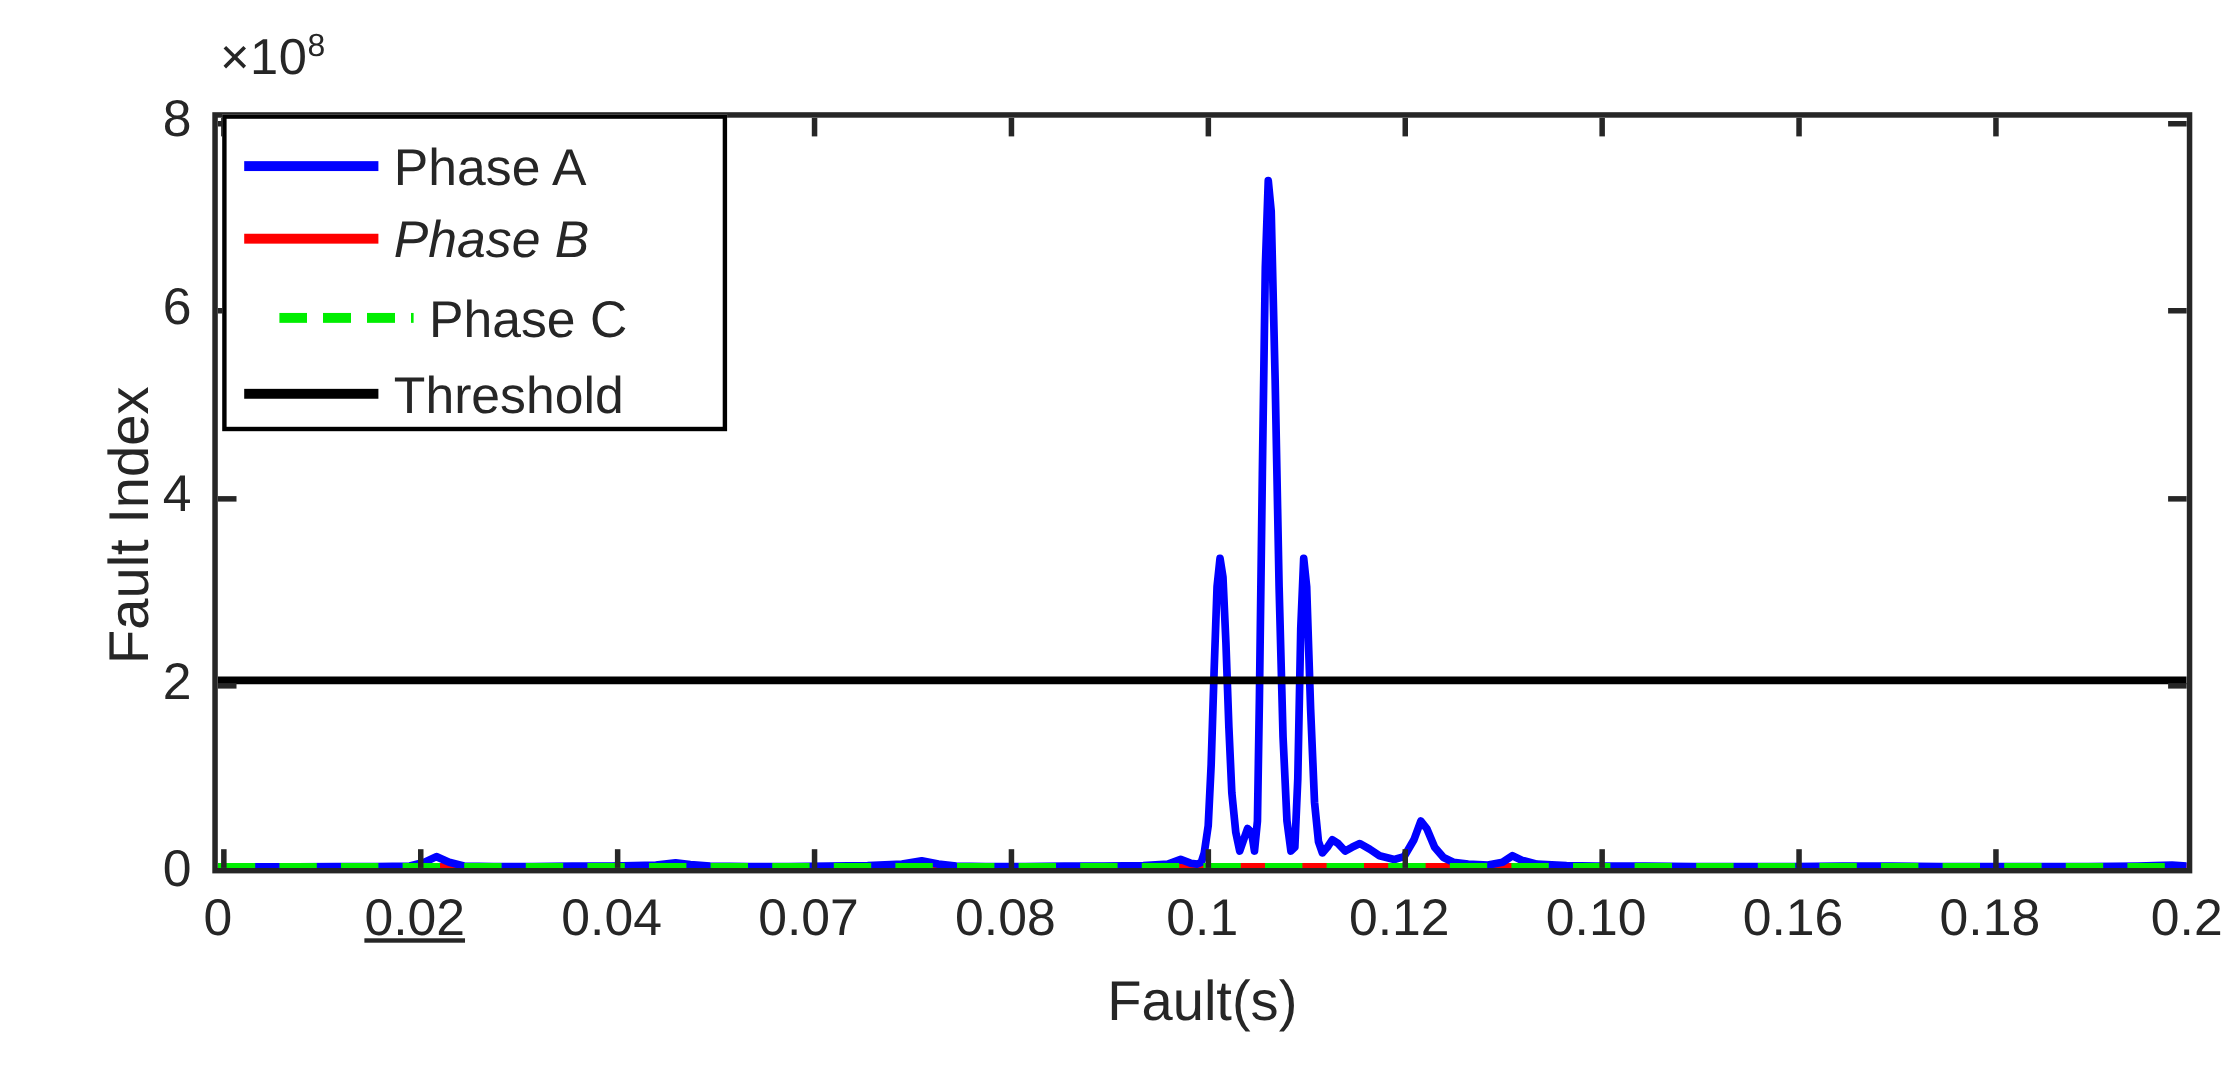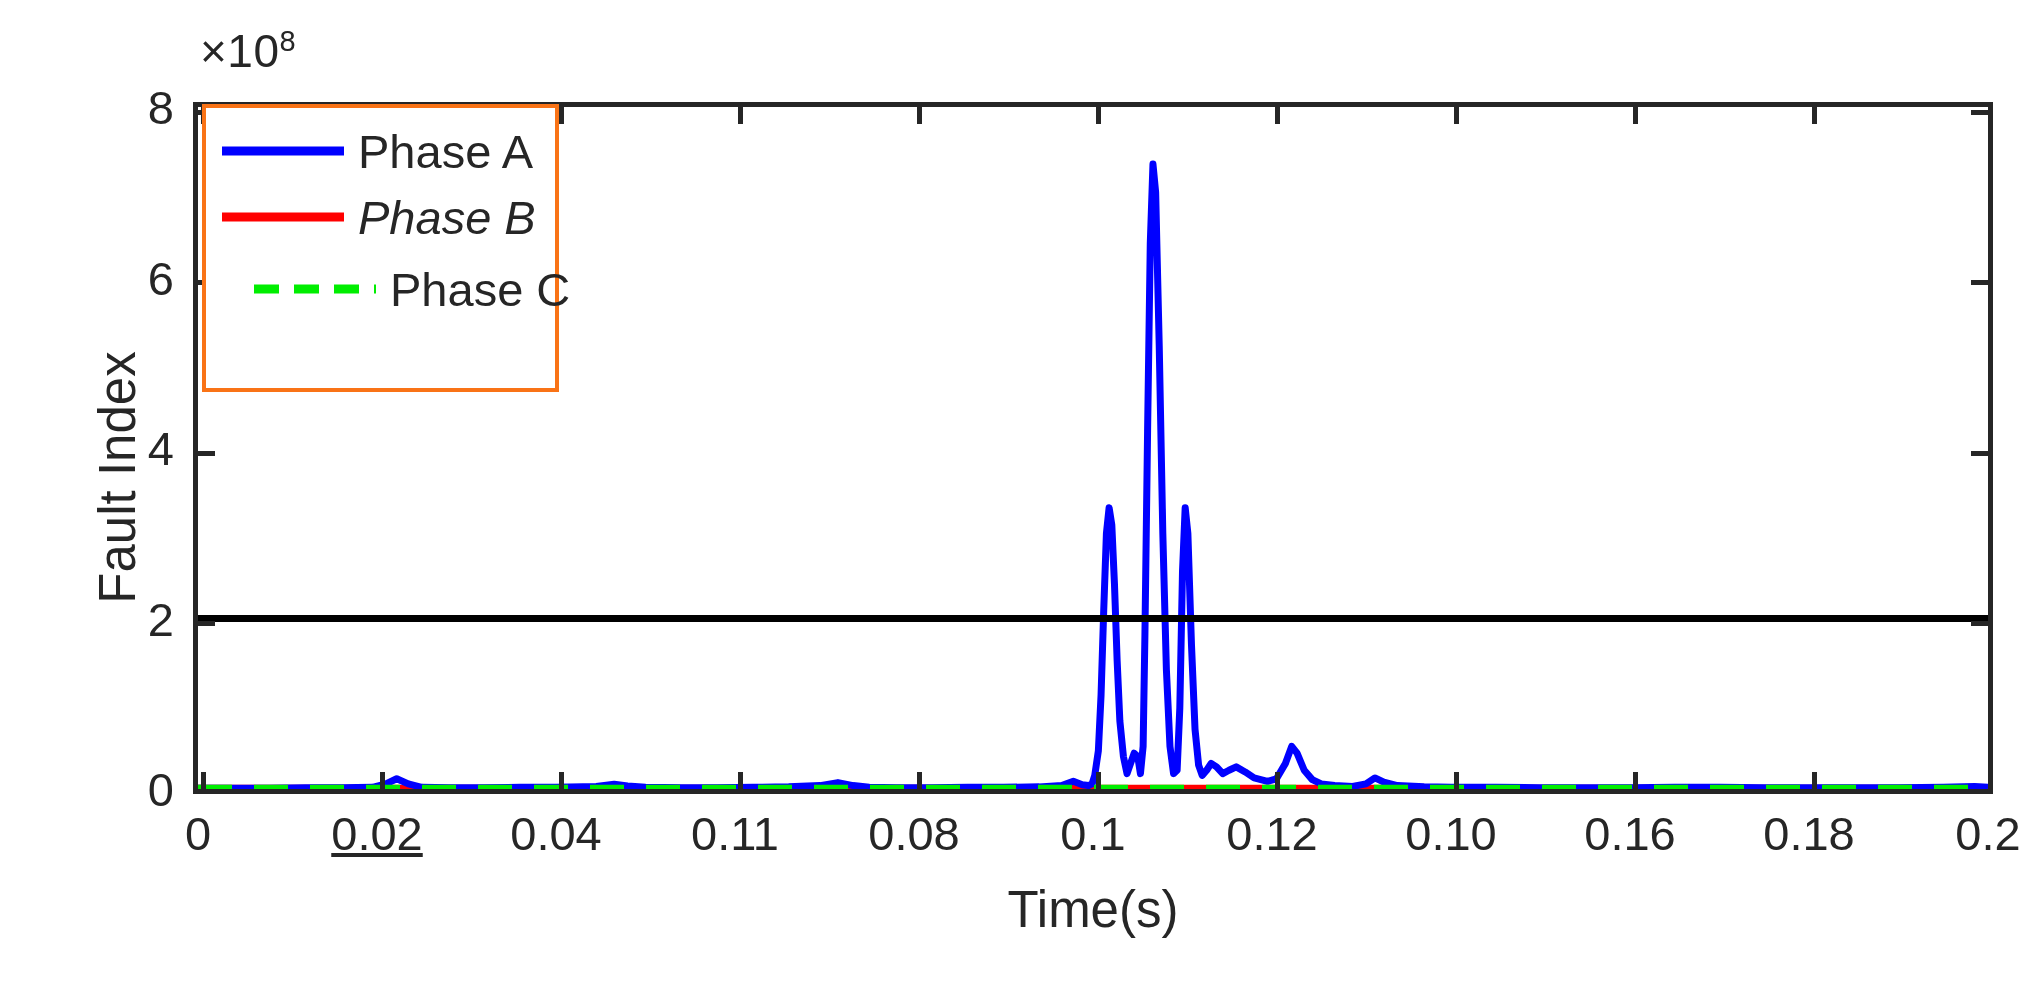--- a/index.html
+++ b/index.html
@@ -124,24 +124,24 @@
     color: #262626;
     transform: rotate(-90deg);
     transform-origin: 50% 50%;
   }
 
   
   #legend {
     position: absolute;
     left: 180px;
     top: 104px;
-    width: 357px;
+    width: 459px;
     height: 288px;
     background: #ffffff;
-    border: 4px solid #f97316;
+    border: 4px solid #000000;
     box-sizing: border-box;
     padding: 0;
   }
   .legend-entry {
     position: absolute;
     left: 0;
     width: 100%;
     height: 70px;
     display: flex;
     align-items: center;
@@ -173,28 +173,28 @@
     line-height: 1;
   }
 </style>
 </head>
 <body>
 
 <div id="figure">
 
   <div id="exponent-label"><span>×10</span><span class="sup">8</span></div>
 
-  <div id="xlabel">Time(s)</div>
+  <div id="xlabel">Fault(s)</div>
   <div id="ylabel">Fault Index</div>
 
   <div id="xticklabels-layer">
       <div class="xticklabel" style="left: 176px;">0</div>
       <div class="xticklabel" style="left: 355px; text-decoration: underline;">0.02</div>
       <div class="xticklabel" style="left: 534px;">0.04</div>
-      <div class="xticklabel" style="left: 713px;">0.11</div>
+      <div class="xticklabel" style="left: 713px;">0.07</div>
       <div class="xticklabel" style="left: 892px;">0.08</div>
       <div class="xticklabel" style="left: 1071px;">0.1</div>
       <div class="xticklabel" style="left: 1250px;">0.12</div>
       <div class="xticklabel" style="left: 1429px;">0.10</div>
       <div class="xticklabel" style="left: 1608px;">0.16</div>
       <div class="xticklabel" style="left: 1787px;">0.18</div>
       <div class="xticklabel" style="left: 1966px;">0.2</div>
     </div>
   <div id="yticklabels-layer">
       <div class="yticklabel" style="top: 789px;">0</div>
@@ -261,15 +261,21 @@
           <div class="bar" style="background: rgb(255, 0, 0);"></div>
         </div>
         <span class="legend-label">Phase B</span>
       </div>
       <div class="legend-entry" style="top: 146px; padding-left: 32px;">
         <div class="legend-sample">
           <div class="bar dashed" style="background-image: repeating-linear-gradient(to right, rgb(0, 238, 0) 0px, rgb(0, 238, 0) 25px, transparent 25px, transparent 40px);"></div>
         </div>
         <span class="legend-label">Phase C</span>
       </div>
+      <div class="legend-entry" style="top: 215px;">
+        <div class="legend-sample">
+          <div class="bar" style="background: rgb(0, 0, 0);"></div>
+        </div>
+        <span class="legend-label">Threshold</span>
+      </div>
     </div>
 
 </div>
 
 </body></html>

